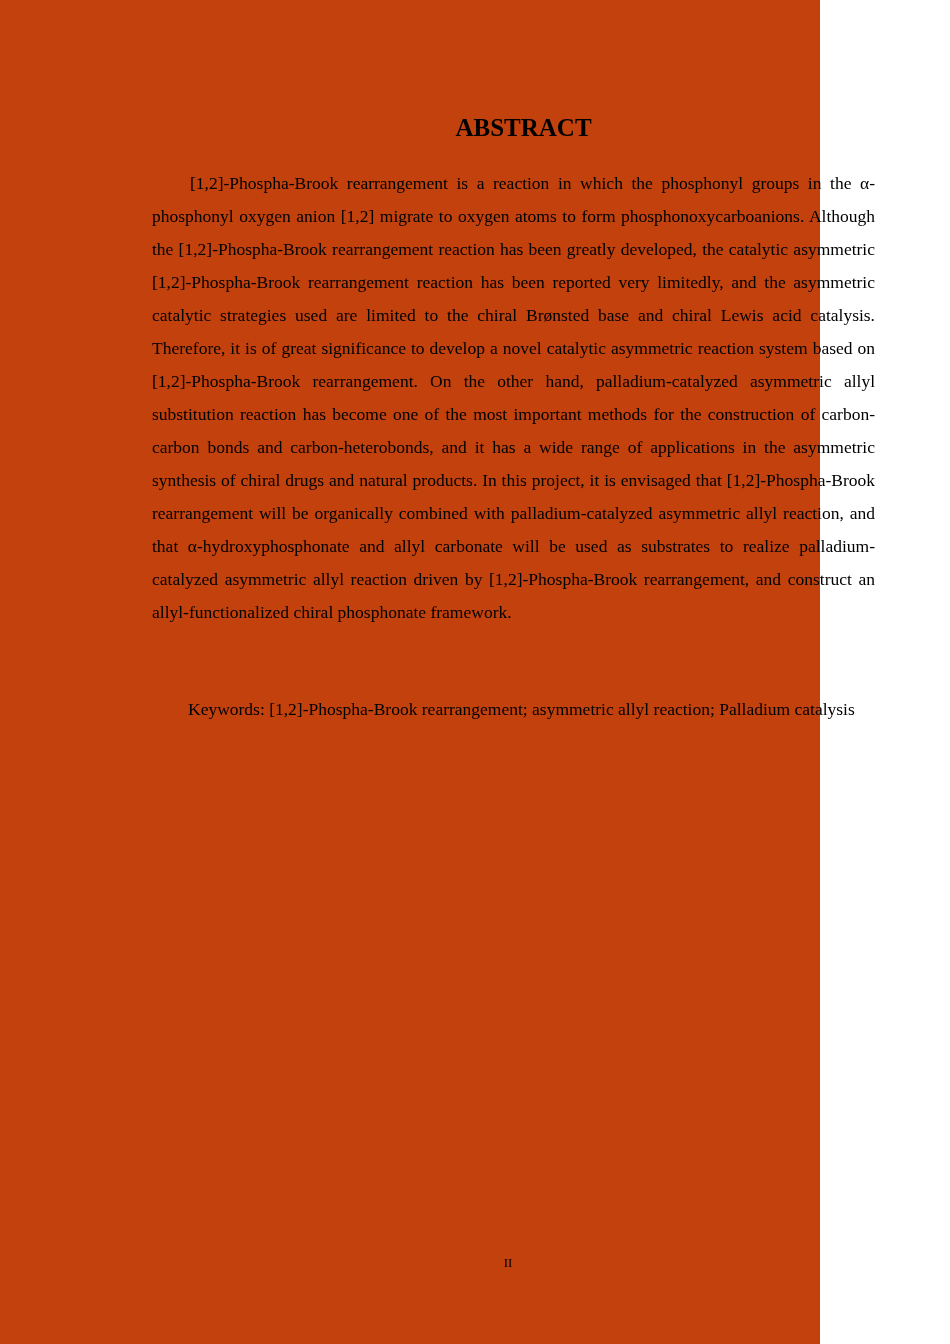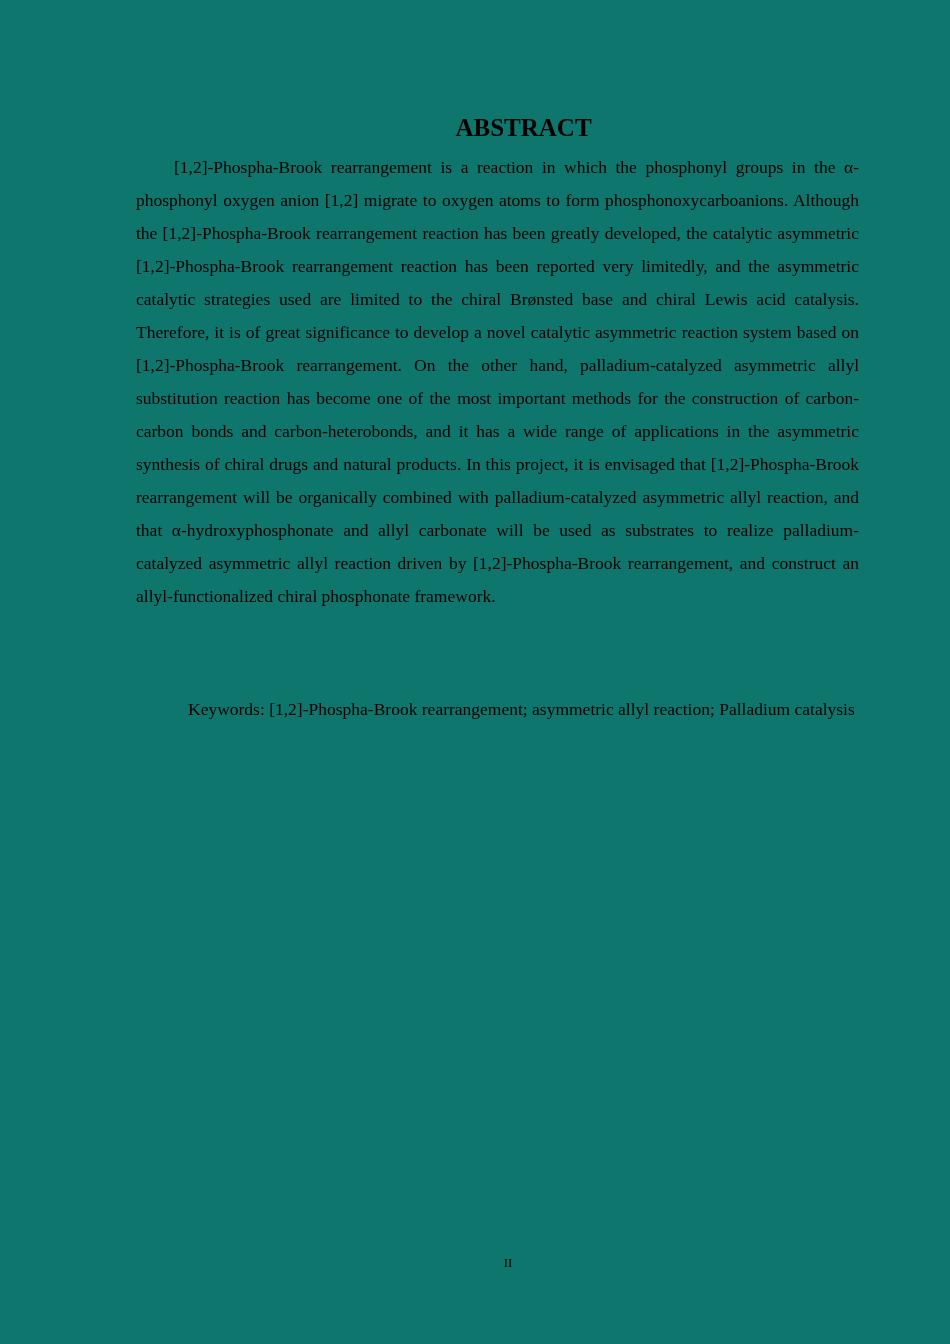--- a/index.html
+++ b/index.html
@@ -12,41 +12,41 @@
       height: 1344px;
       position: relative;
       overflow: hidden;
       font-family: "Liberation Serif", "DejaVu Serif", serif;
       color: #000000;
     }
     .page {
       position: absolute;
       left: 0;
       top: 0;
-      width: 950px;
+      width: 820px;
       height: 1344px;
-      background: #0f766e;
+      background: #c2410c;
     }
     .title {
       position: absolute;
       left: 136px;
       width: 775px;
       top: 112px;
       text-align: center;
       font-weight: bold;
       font-size: 25px;
       line-height: 32px;
       margin: 0;
     }
     .body-text {
       position: absolute;
       left: 136px;
       width: 723px;
       top: 151px;
-      margin: 0;
+      margin: 16px;
       font-size: 17.5px;
       line-height: 33px;
       text-align: justify;
       text-indent: 38px;
     }
     .keywords {
       position: absolute;
       left: 136px;
       width: 723px;
       top: 679px;

